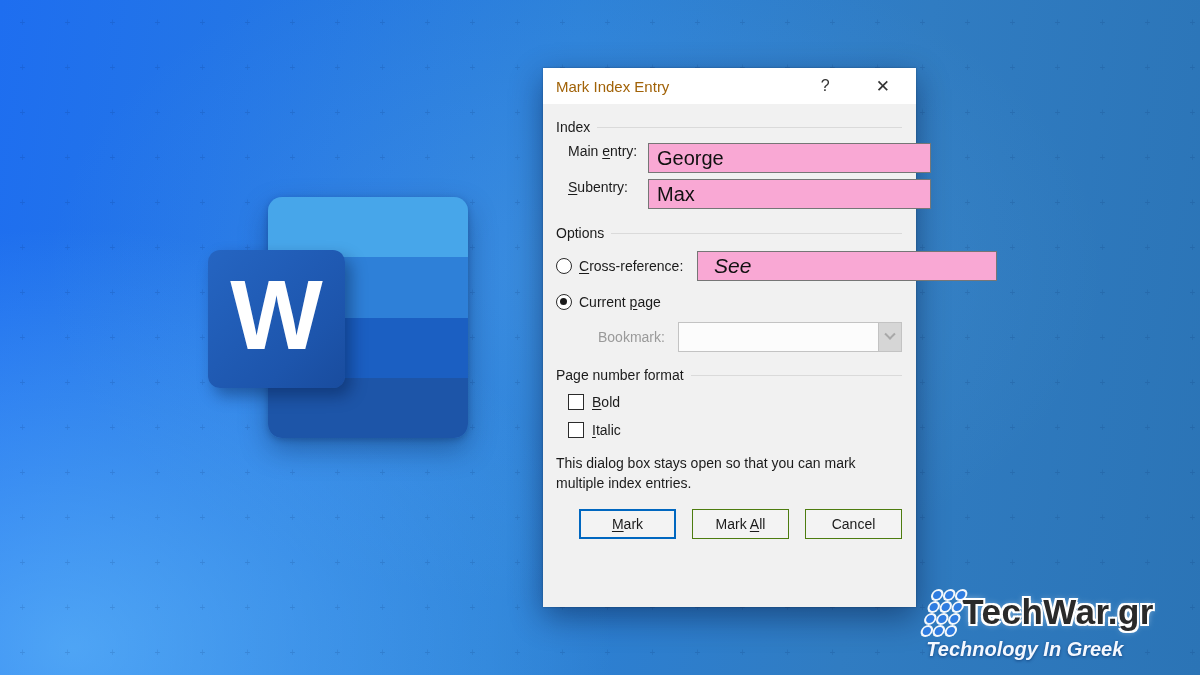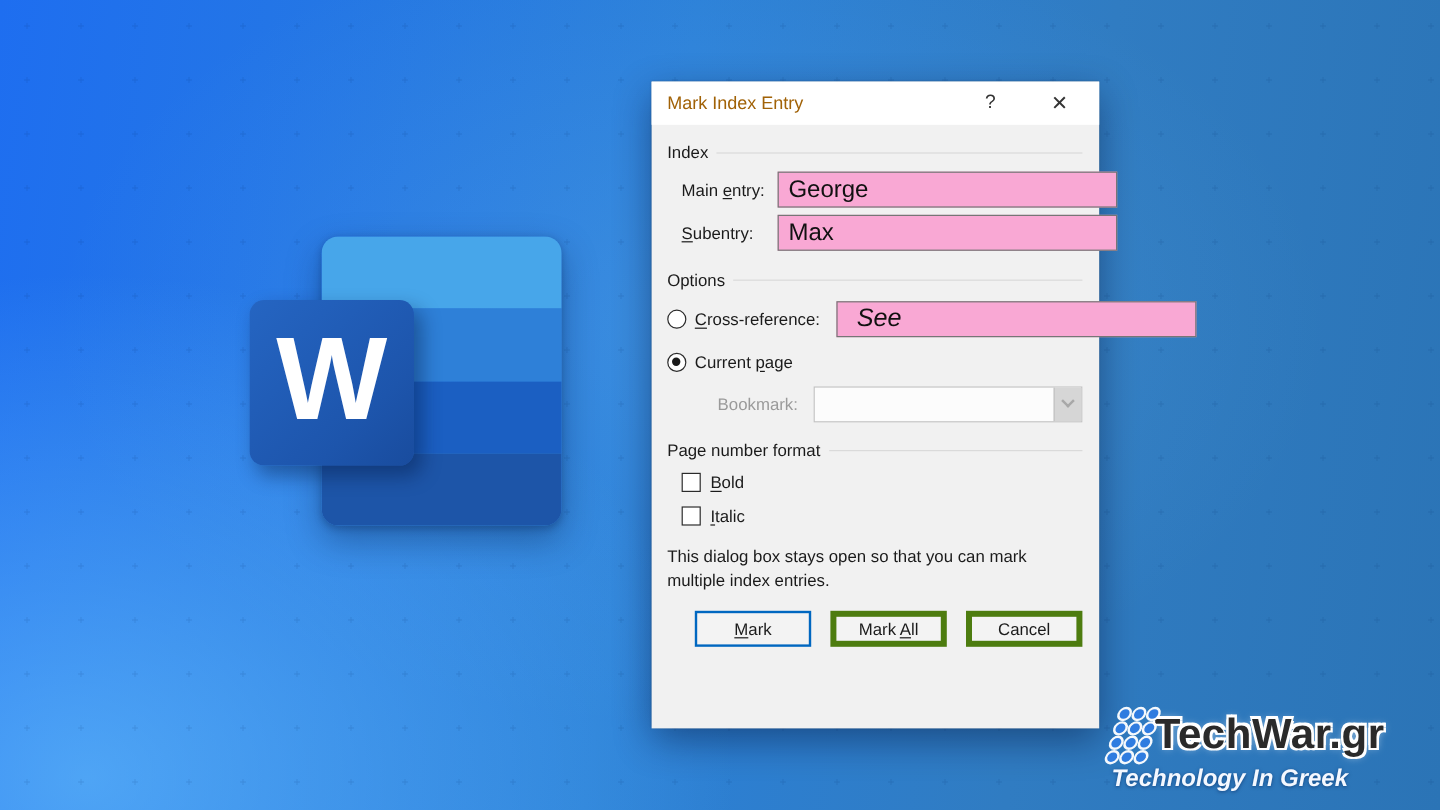--- a/index.html
+++ b/index.html
@@ -66,21 +66,21 @@
   }
   .tb-btn.help { margin-right:38px; }
   .tb-btn.close { font-size:17px; }
 
   .dlg-body { padding:6px 14px 0 13px; }
 
   .group-row { display:flex; align-items:center; margin-top:9px; }
   .group-row .group-label { font-size:14px; color:#1b1b1b; white-space:nowrap; }
   .group-row .group-line { flex:1; height:1px; background:#dadada; margin-left:7px; }
 
-  .field-row { display:flex; align-items:center; margin-top:8px; }
+  .field-row { display:flex; margin-top:8px; }
   .field-row .f-label { width:92px; padding-left:12px; flex:none; }
   .txt-input {
     flex:1; height:30px; border:1px solid #767676; background:#f9a8d4;
     font-family:"Liberation Sans", sans-serif; font-size:20px; color:#111;
     padding:0 8px; outline:none;
   }
   .txt-input.italic { font-style:italic; font-size:21px;padding-left:16px; }
   u { text-underline-offset:2px; }
 
   .radio-row { display:flex; align-items:center; margin-top:13px; }
@@ -113,21 +113,21 @@
   .check-row { display:flex; align-items:center; margin-top:12px; }
   .checkbox {
     width:16px; height:16px; border:1px solid #2b2b2b; background:#fff;
     margin-left:12px; margin-right:8px; flex:none;
   }
 
   .info-text { margin-top:15px; font-size:14px; line-height:1.45; color:#1b1b1b; max-width:354px; }
 
   .btn-row { display:flex; justify-content:flex-end; gap:16px; margin-top:15px; padding-right:0; }
   .dlg-btn {
-    width:97px; height:30px; background:#f3f3f3; border:5px solid #4d7c0f;
+    width:97px; height:30px; background:#f3f3f3; border:1px solid #4d7c0f;
     font-family:"Liberation Sans", sans-serif; font-size:14px; color:#1b1b1b; cursor:default;
   }
   .dlg-btn.default { border:2px solid #0067c0; }
 
   
   .watermark { position:absolute; right:46px; bottom:14px; z-index:5; }
   .wm-row { display:flex; align-items:center; gap:0; }
   .wm-dots {
     display:grid; grid-template-columns:repeat(3, 12px); grid-auto-rows:12px;
     transform:skewX(-16deg); margin-top:2px;

